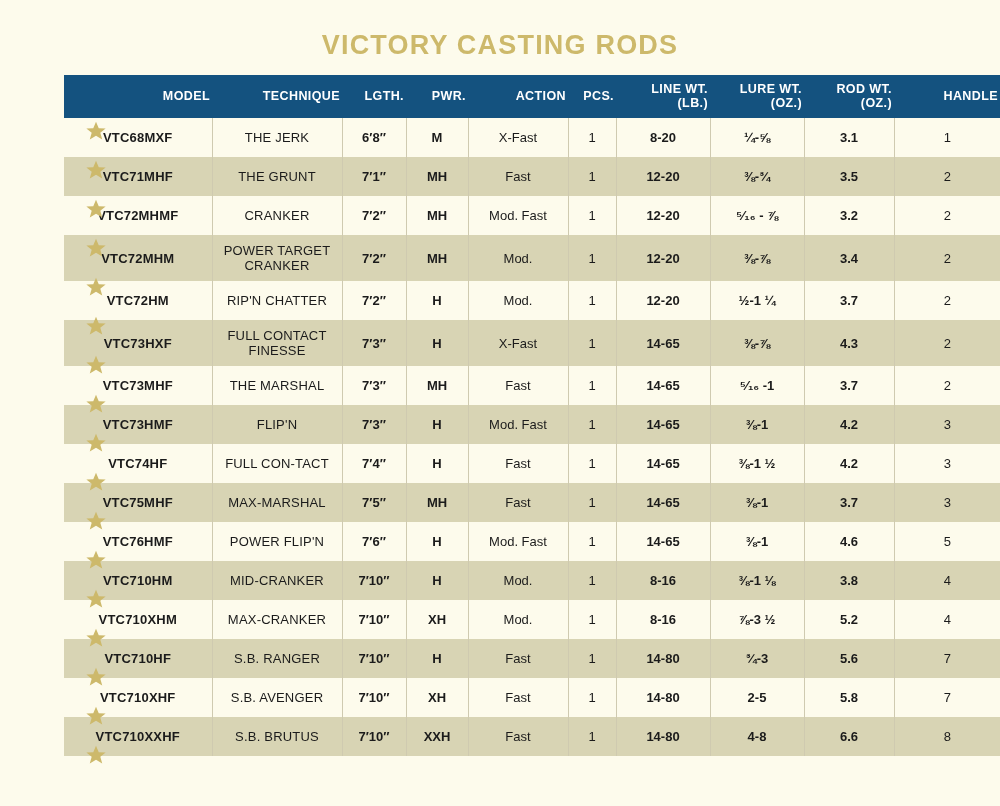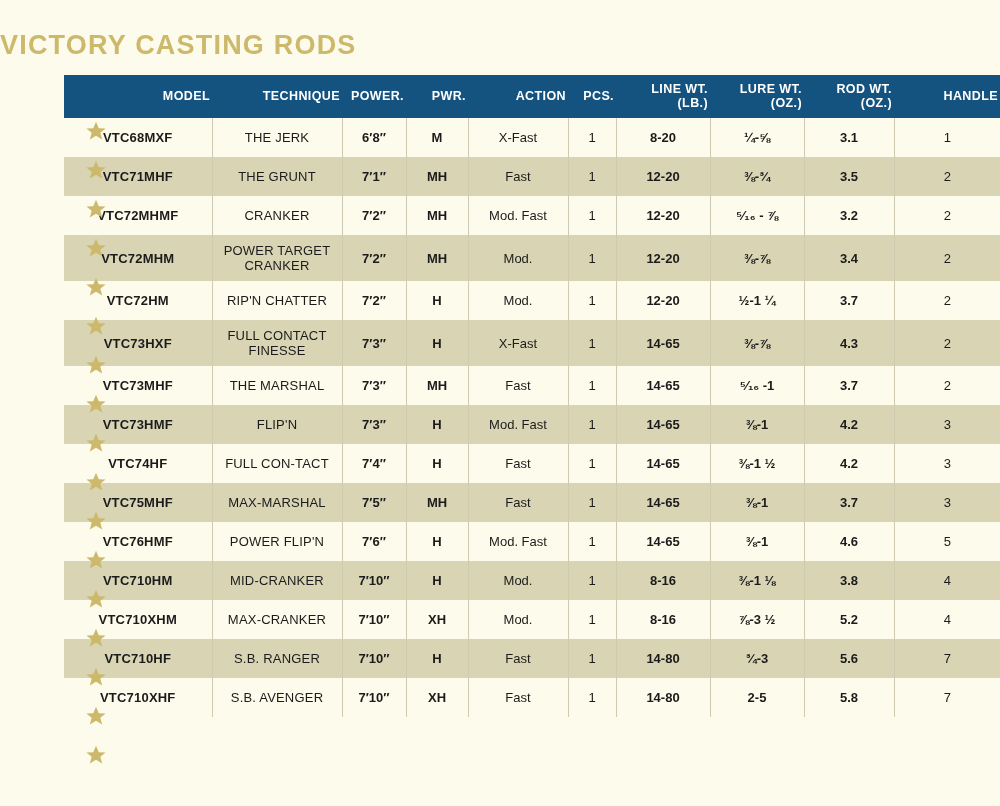--- a/index.html
+++ b/index.html
@@ -13,20 +13,21 @@
     font-family: "Liberation Sans", sans-serif;
     overflow: hidden;
   }
   .page {
     position: relative;
     width: 1000px;
     height: 806px;
     background: #fdfbec;
   }
   .title {
+    text-align: center;
     font-size: 27px;
     font-weight: bold;
     letter-spacing: 1.2px;
     color: #cdb96b;
     padding-top: 30px;
     padding-bottom: 14px;
     font-family: "Liberation Sans", sans-serif;
   }
   .table-wrap {
     position: relative;
@@ -228,21 +229,21 @@
         <col class="c-pcs">
           <col class="c-linewt">
           <col class="c-lurewt">
           <col class="c-rodwt">
           <col class="c-handle">
       </colgroup>
       <thead>
         <tr>
           <th>MODEL</th>
           <th>TECHNIQUE</th>
-          <th>POWER.</th>
+          <th>LGTH.</th>
           <th>PWR.</th>
           <th>ACTION</th>
           <th>PCS.</th>
           <th>
             <span>LINE WT.</span><br>
             <span>(LB.)</span>
           </th>
           <th>
             <span>LURE WT.</span><br>
             <span>(OZ.)</span>
@@ -428,16 +429,28 @@
             <td class="technique">S.B. AVENGER</td>
             <td class="lgth">7′10″</td>
             <td class="pwr">XH</td>
             <td class="action">Fast</td>
             <td class="pcs">1</td>
             <td class="linewt">14-80</td>
             <td class="lurewt">2-5</td>
             <td class="rodwt">5.8</td>
             <td class="handle">7</td>
           </tr>
+          <tr class="even">
+            <td class="model">VTC710XXHF</td>
+            <td class="technique">S.B. BRUTUS</td>
+            <td class="lgth">7′10″</td>
+            <td class="pwr">XXH</td>
+            <td class="action">Fast</td>
+            <td class="pcs">1</td>
+            <td class="linewt">14-80</td>
+            <td class="lurewt">4-8</td>
+            <td class="rodwt">6.6</td>
+            <td class="handle">8</td>
+          </tr>
         </tbody>
     </table>
   </div>
 </div>
 
 </body></html>

